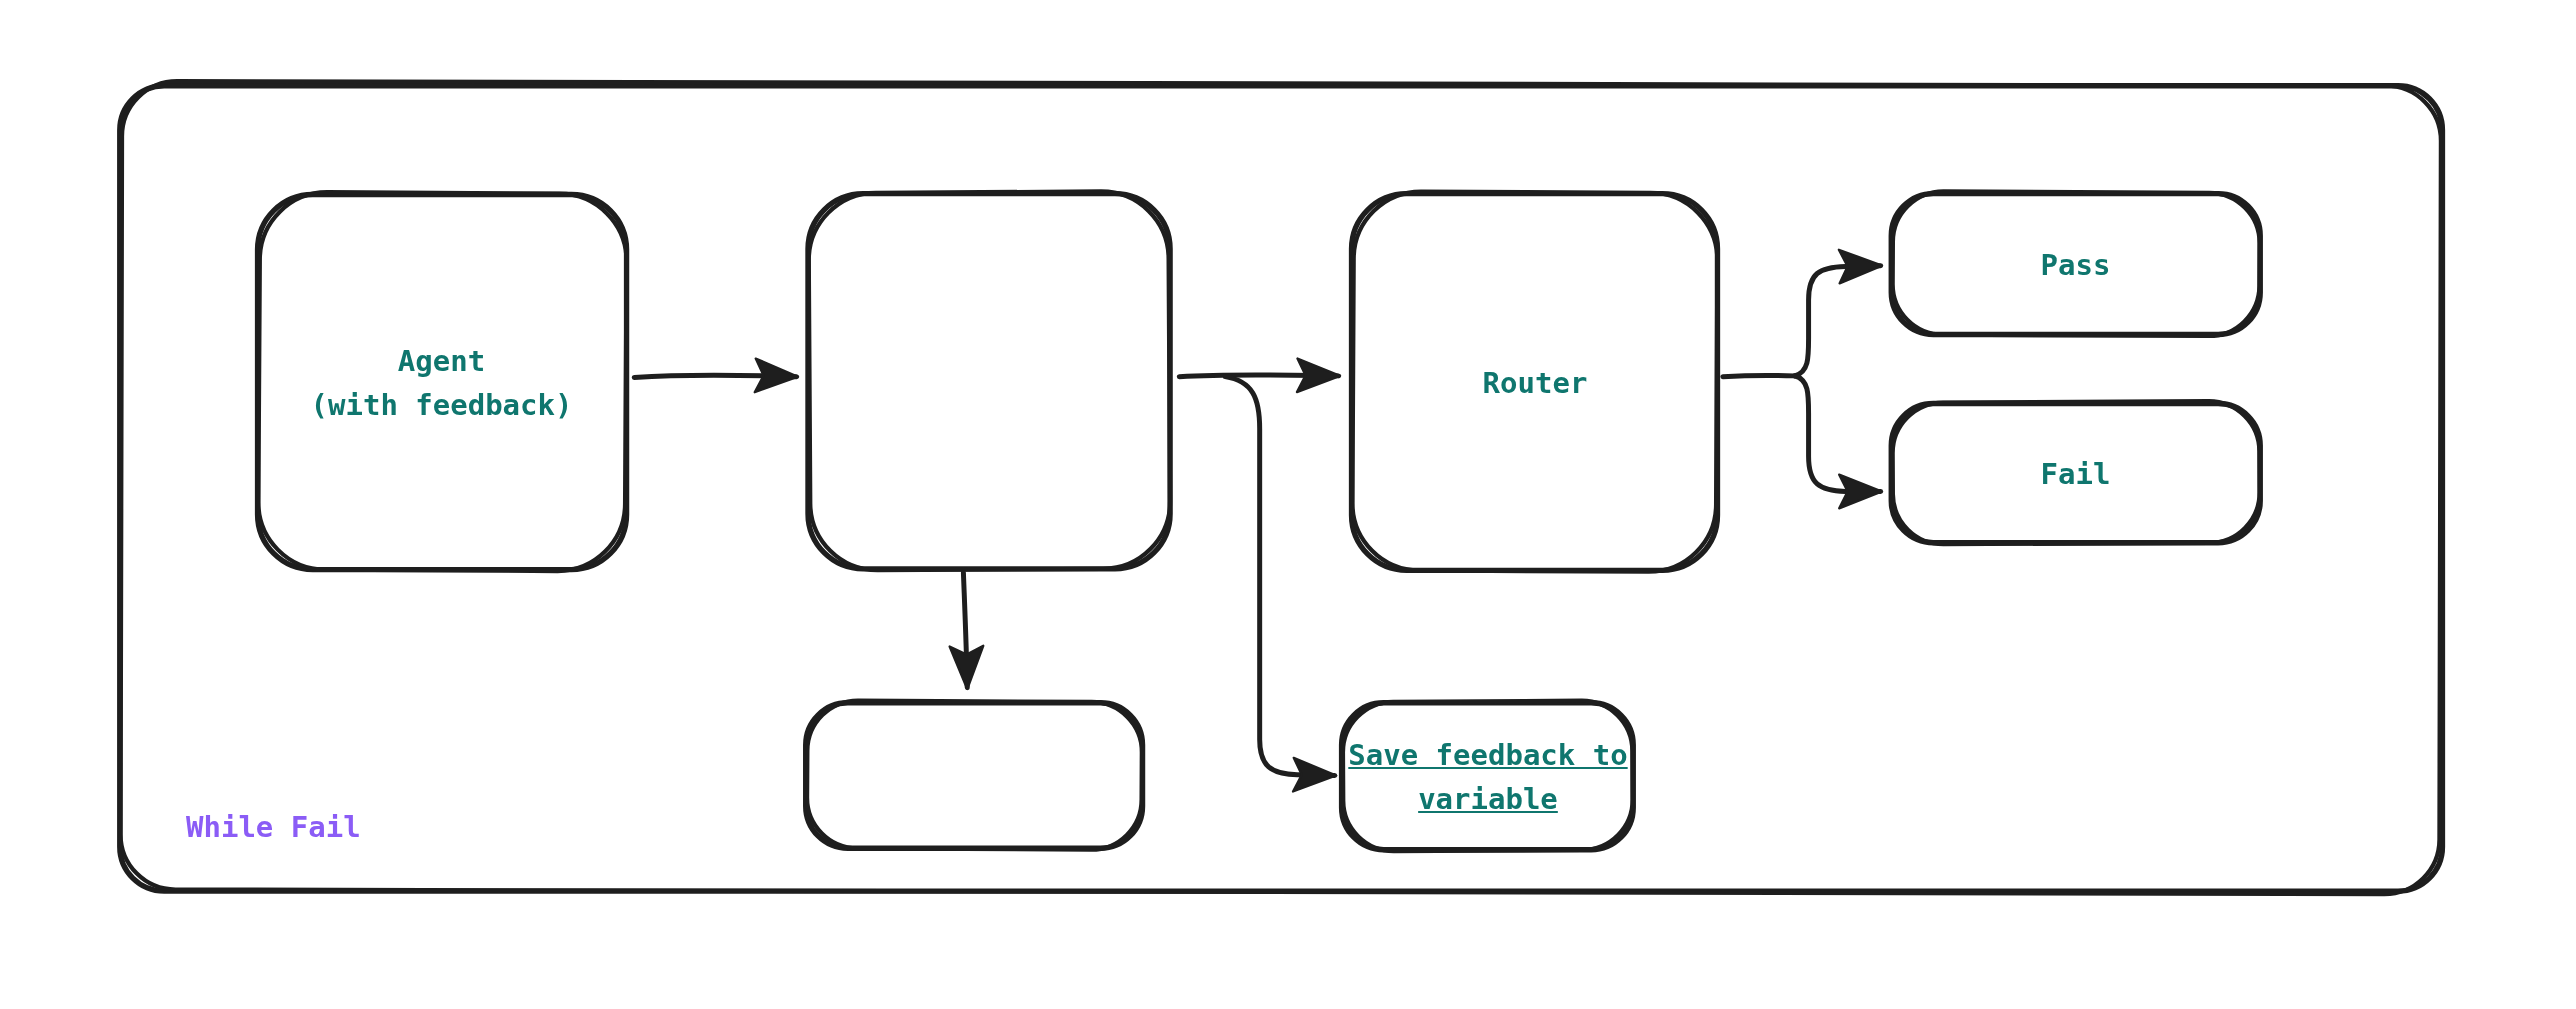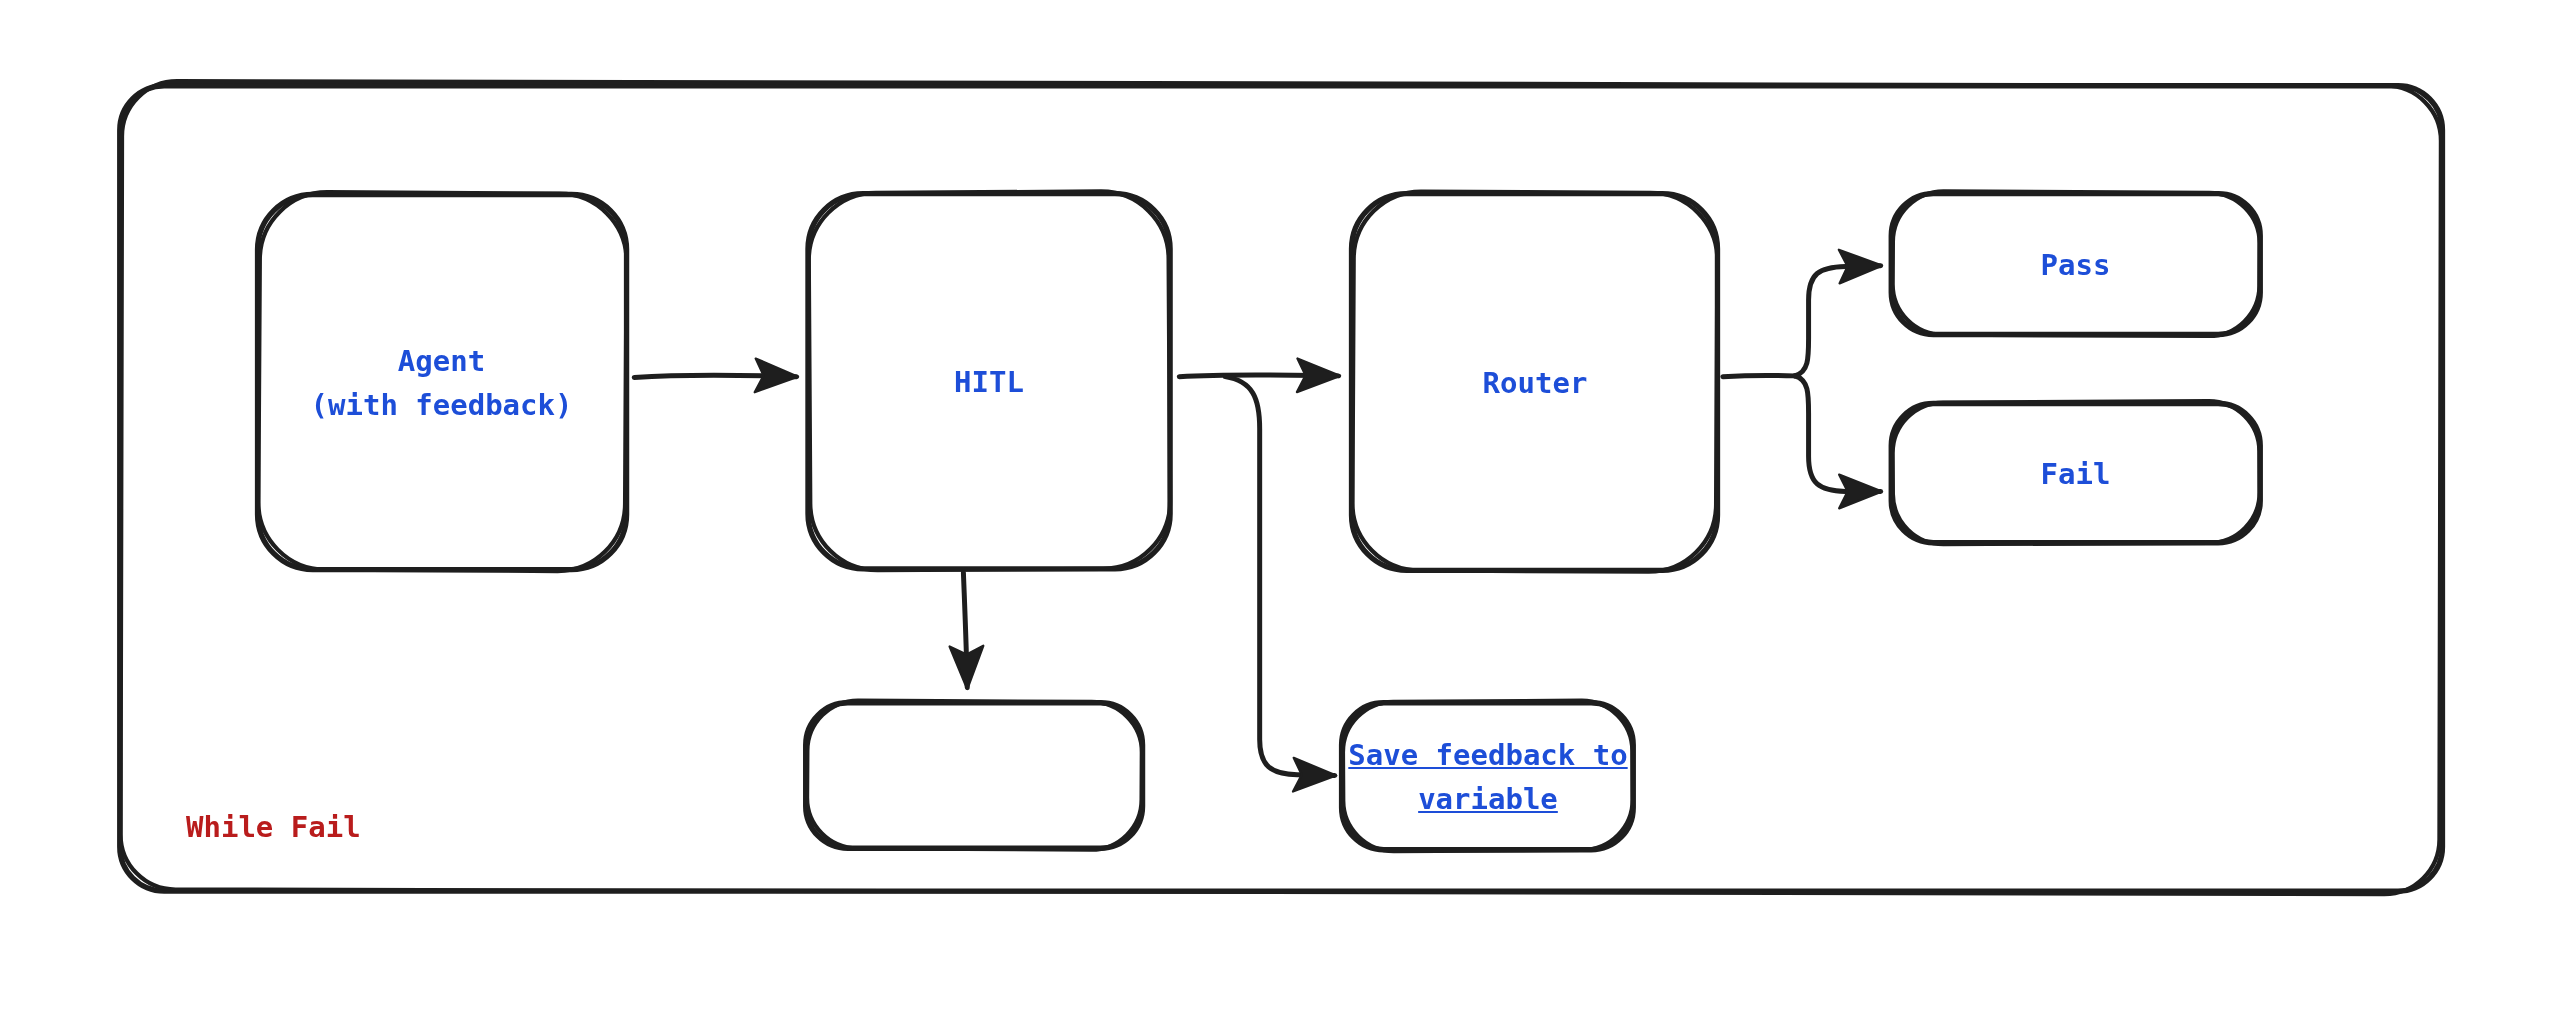--- a/index.html
+++ b/index.html
@@ -18,29 +18,29 @@
     position: absolute;
     display: flex;
     align-items: center;
     justify-content: center;
     text-align: center;
     font-size: 29px;
     font-weight: bold;
     line-height: 44px;
     white-space: pre-line;
     letter-spacing: 0px;
-    color: #1d4ed8;
+    color: #0f766e;
     pointer-events: none;
   }
   .frame-label {
     position: absolute;
     font-size: 29px;
     font-weight: bold;
     line-height: 34px;
-    color: #b91c1c;
+    color: #8b5cf6;
   }
   .sketch { fill: none; stroke: #1e1e1e; }
   .box  { stroke-width: 7; }
   .box2 { stroke-width: 5.5; }
   .edge { stroke-width: 6.5; stroke-linecap: round; stroke-linejoin: round; }
 </style>
 </head>
 <body>
 
 <div class="canvas">
@@ -85,21 +85,20 @@
     <path class="sketch edge" d="M 1258 748 C 1260 800, 1262 845, 1263 898" marker-end="url(#ah)"></path>
 
     <path class="sketch edge" d="M 2250 492 C 2285 490, 2315 490, 2344 491"></path>
     <path class="sketch edge" d="M 2344 491 C 2362 486, 2362 468, 2362 442 L 2362 392 C 2362 357, 2376 349, 2410 348 L 2456 347" marker-end="url(#ah)"></path>
     <path class="sketch edge" d="M 2344 491 C 2362 496, 2362 514, 2362 540 L 2362 596 C 2362 632, 2376 641, 2410 642 L 2456 642" marker-end="url(#ah)"></path>
   </svg>
 
   <div class="node-label" style="left:257px; top:195px; width:369px; height:375px;">Agent
 (with feedback)</div>
 
-  <div class="node-label" style="left:808px; top:194px; width:362px; height:375px;">HITL</div>
 
   <div class="node-label" style="left:1352px; top:194px; width:366px; height:377px;">Router</div>
 
   <div class="node-label" style="left:1891px; top:194px; width:369px; height:141px;">Pass</div>
 
   <div class="node-label" style="left:1891px; top:404px; width:369px; height:139px;">Fail</div>
 
 
   <div class="node-label" style="left:1342px; top:703px; width:292px; height:147px;text-decoration:underline;">Save feedback to
 variable</div>

